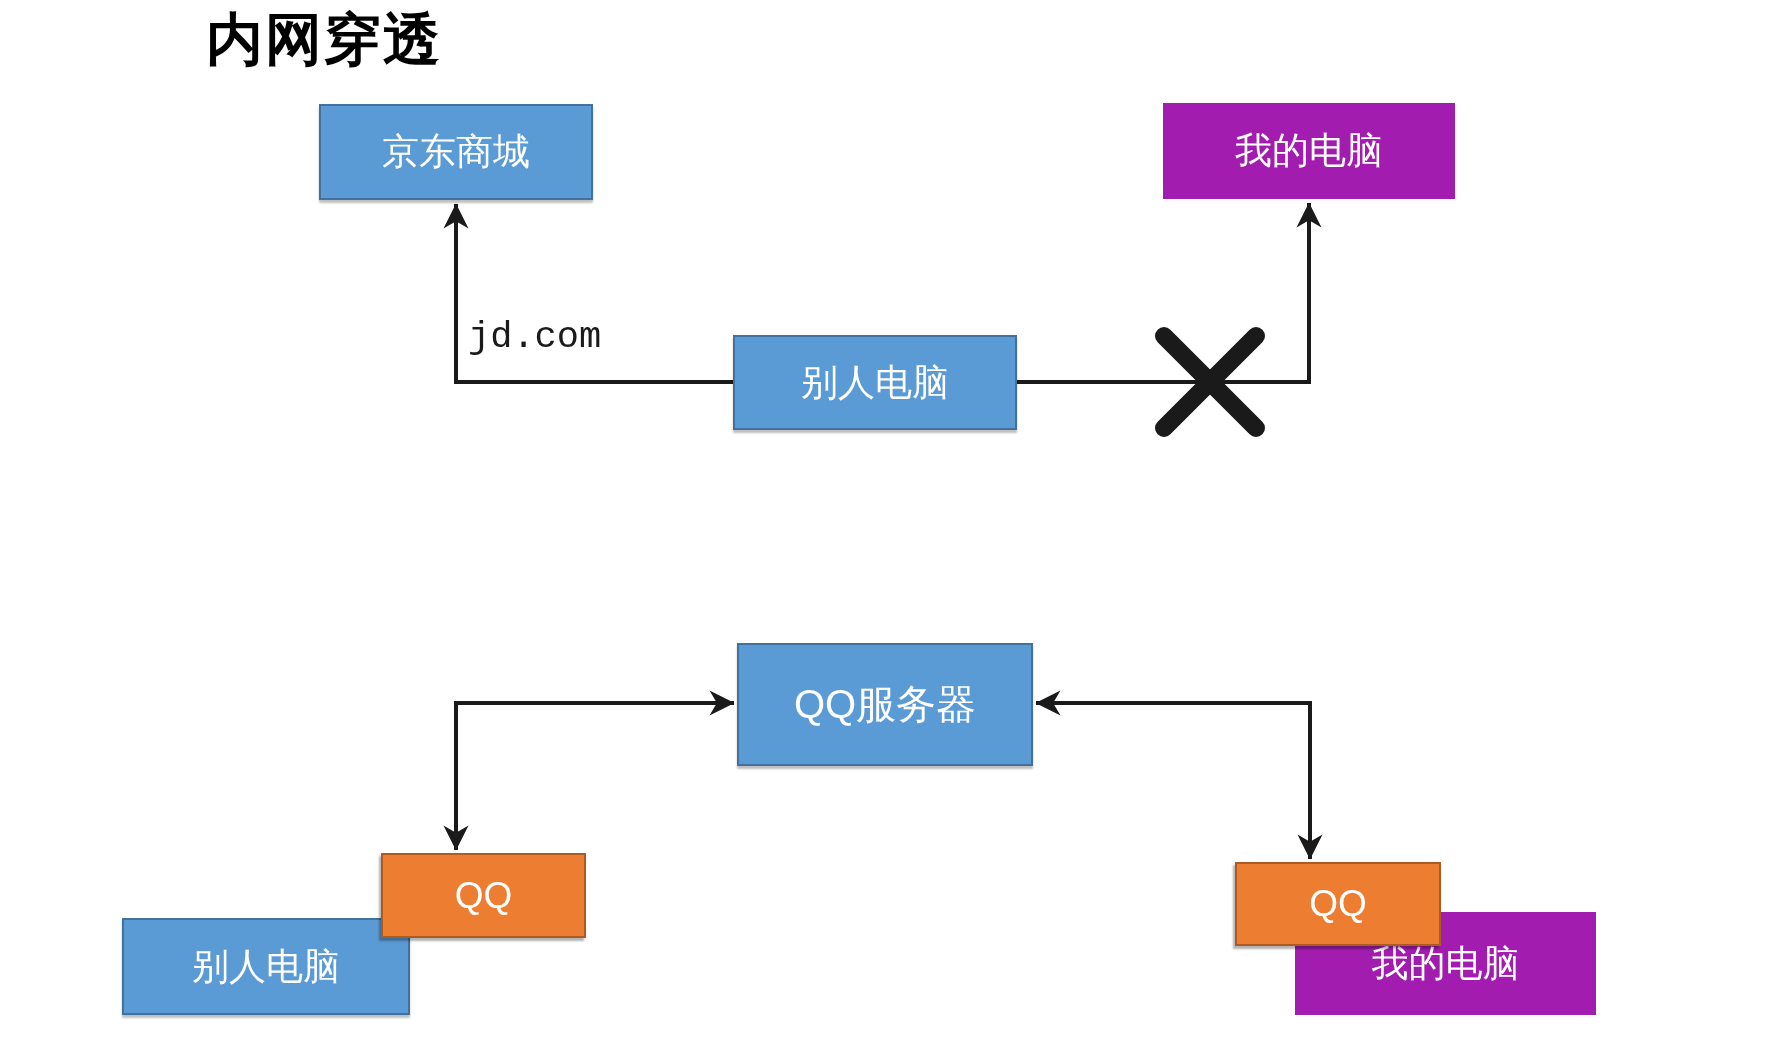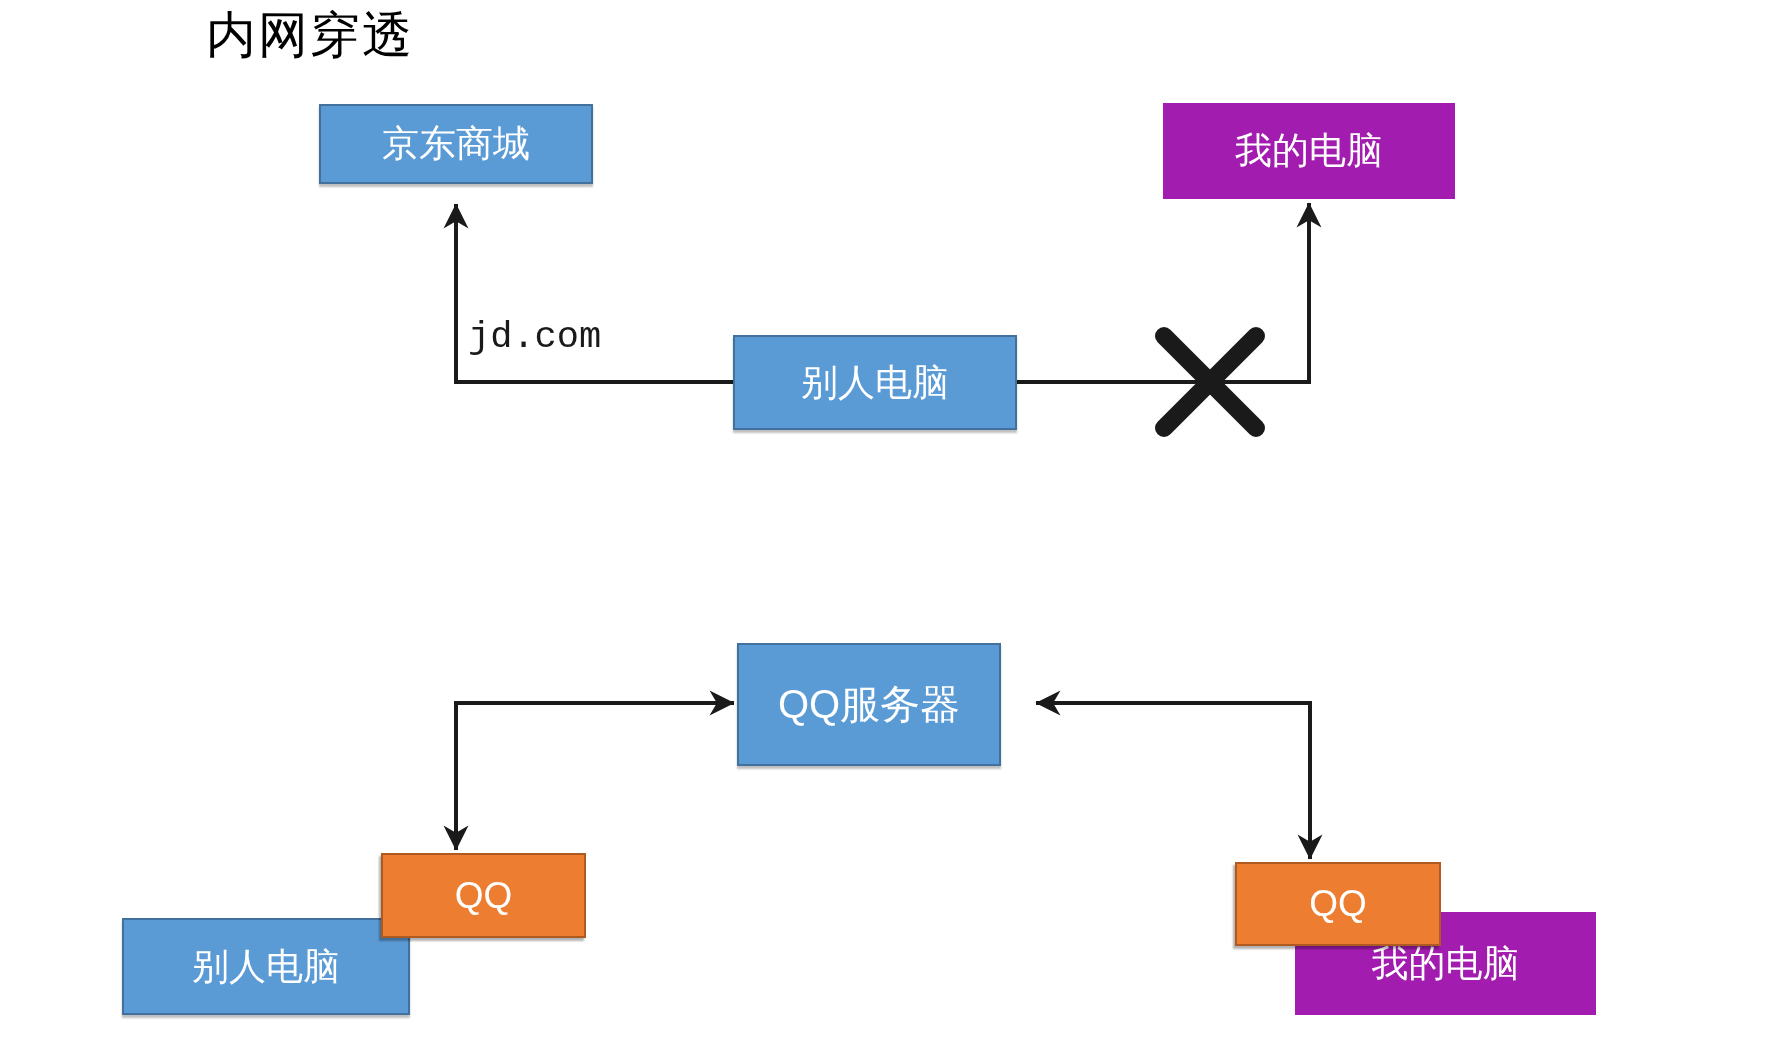--- a/index.html
+++ b/index.html
@@ -17,22 +17,22 @@
   }
   #connector-layer {
     position: absolute;
     left: 0; top: 0;
     width: 1792px; height: 1044px;
     z-index: 5;
   }
   .diagram-title {
     position: absolute;
     left: 206px; top: 2px;
-    font-size: 50px;
-    font-weight: 400;
+    font-size: 57px;
+    font-weight: 700;
     color: #000000;
     letter-spacing: 2px;
     white-space: nowrap;
     z-index: 10;
   }
   .node {
     position: absolute;
     display: flex;
     align-items: center;
     justify-content: center;
@@ -61,24 +61,24 @@
   .edge-label {
     position: absolute;
     left: 468px; top: 316px;
     font-size: 37px;
     color: #1A1A1A;
     white-space: nowrap;
     z-index: 10;
     font-family: Liberation Mono, monospace;
   }
   
-  #jd-mall            { left: 319px;  top: 104px; width: 274px; height: 80px; }
+  #jd-mall            { left: 319px;  top: 104px; width: 274px; height: 96px; }
   #my-computer-top    { left: 1163px; top: 103px; width: 292px; height: 96px; }
   #other-computer-top { left: 733px;  top: 335px; width: 284px; height: 95px; }
-  #qq-server          { left: 737px;  top: 643px; width: 264px; height: 123px; font-size: 40px; }
+  #qq-server          { left: 737px;  top: 643px; width: 296px; height: 123px; font-size: 40px; }
   #qq-left            { left: 353px;  top: 853px; width: 205px; height: 85px; }
   #other-computer-bot { left: 122px;  top: 918px; width: 288px; height: 97px; }
   #qq-right           { left: 1207px; top: 862px; width: 206px; height: 84px; }
   #my-computer-bot    { left: 1295px; top: 912px; width: 301px; height: 103px; }
 </style>
 </head>
 <body>
 
 <div id="canvas">
 

